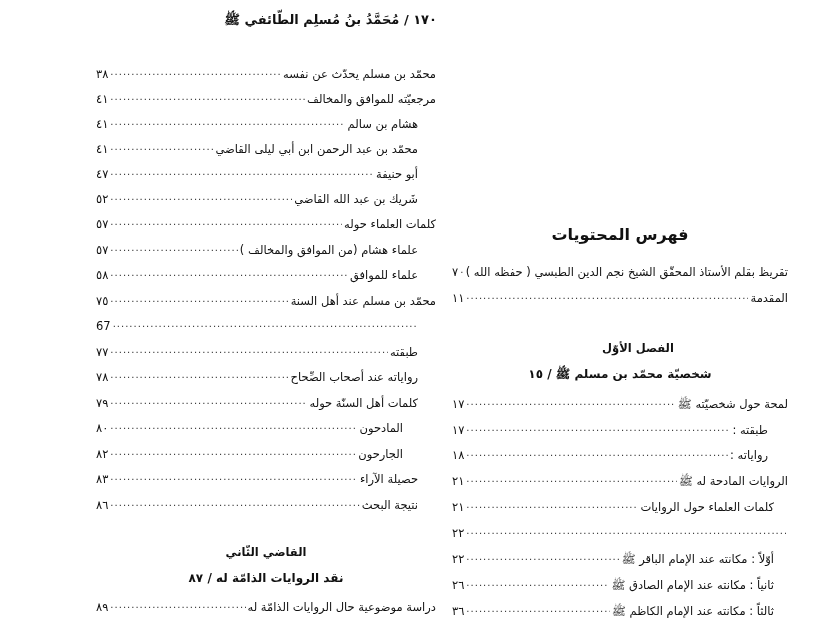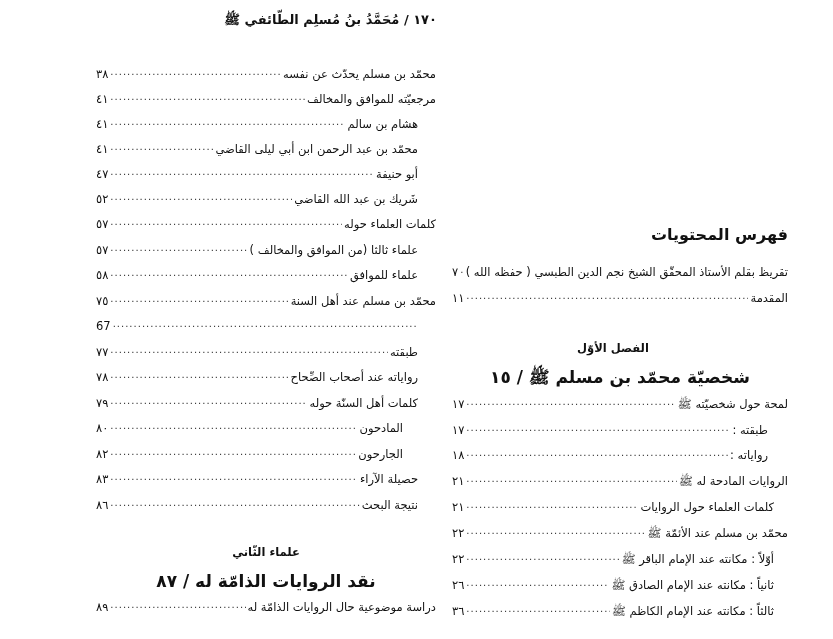--- a/index.html
+++ b/index.html
@@ -20,23 +20,23 @@
   }
   .toc-row .title { white-space:nowrap; flex:0 0 auto; }
   .toc-row .leader {
     flex:1 1 auto; overflow:hidden; white-space:nowrap; direction:ltr;
     color:#333; font-size:10px; letter-spacing:1px; text-align:right; margin:0 2px 2px 2px;
   }
   .toc-row .pg { flex:0 0 auto; white-space:nowrap; font-size:11.5px; }
   .heading {
     position:absolute; direction:rtl; text-align:center; font-weight:bold; white-space:nowrap;
   }
-  .h-title { font-size:16px;text-align:right; }
+  .h-title { font-size:16px; }
   .h-chapter { font-size:11.5px; }
-  .h-sub { font-size:17px; }
+  .h-sub { font-size:12px; }
 </style>
 </head>
 <body>
 
 <div id="left-page" class="page">
   <div class="running-head" style="left:180px; width:205px;">١٧٠ / مُحَمَّدُ بنُ مُسلِم الطّائفي ﷺ</div>
 
   <div class="toc-row" style="top:62px; left:44px; width:340px;">
     <span class="title">محمّد بن مسلم يحدّث عن نفسه</span>
     <span class="leader">................................................................................................................................................</span>
@@ -66,21 +66,21 @@
     <span class="title">شَريك بن عبد الله القاضي</span>
     <span class="leader">................................................................................................................................................</span>
     <span class="pg">٥٢</span>
   </div>
   <div class="toc-row" style="top:212px; left:44px; width:340px;">
     <span class="title">كلمات العلماء حوله</span>
     <span class="leader">................................................................................................................................................</span>
     <span class="pg">٥٧</span>
   </div>
   <div class="toc-row" style="top:238px; left:44px; width:322px;">
-    <span class="title">علماء ثالثا (من الموافق والمخالف )</span>
+    <span class="title">علماء هشام (من الموافق والمخالف )</span>
     <span class="leader">................................................................................................................................................</span>
     <span class="pg">٥٧</span>
   </div>
   <div class="toc-row" style="top:263px; left:44px; width:322px;">
     <span class="title">علماء للموافق</span>
     <span class="leader">................................................................................................................................................</span>
     <span class="pg">٥٨</span>
   </div>
   <div class="toc-row" style="top:289px; left:44px; width:340px;">
     <span class="title">محمّد بن مسلم عند أهل السنة</span>
@@ -120,21 +120,21 @@
     <span class="title">حصيلة الآراء</span>
     <span class="leader">................................................................................................................................................</span>
     <span class="pg">٨٣</span>
   </div>
   <div class="toc-row" style="top:493px; left:44px; width:322px;">
     <span class="title">نتيجة البحث</span>
     <span class="leader">................................................................................................................................................</span>
     <span class="pg">٨٦</span>
   </div>
 
-  <div class="heading h-chapter" style="top:545px; left:44px; width:340px;">علماء الثّاني</div>
+  <div class="heading h-chapter" style="top:545px; left:44px; width:340px;">القاضي الثّاني</div>
   <div class="heading h-sub" style="top:571px; left:44px; width:340px;">نقد الروايات الذامّة له / ٨٧</div>
 
   <div class="toc-row" style="top:595px; left:44px; width:340px;">
     <span class="title">دراسة موضوعية حال الروايات الذامّة له</span>
     <span class="leader">................................................................................................................................................</span>
     <span class="pg">٨٩</span>
   </div>
 </div>
 
 <div id="right-page" class="page">
@@ -144,21 +144,21 @@
     <span class="title">تقريظ بقلم الأستاذ المحقّق الشيخ نجم الدين الطبسي ( حفظه الله )</span>
     <span class="leader">................................................................................................................................................</span>
     <span class="pg">٧</span>
   </div>
   <div class="toc-row" style="top:286px; left:36px; width:336px;">
     <span class="title">المقدمة</span>
     <span class="leader">................................................................................................................................................</span>
     <span class="pg">١١</span>
   </div>
 
-  <div class="heading h-chapter" style="top:341px; left:29px; width:336px;">الفصل الأوّل</div>
+  <div class="heading h-chapter" style="top:341px; left:54px; width:336px;">الفصل الأوّل</div>
   <div class="heading h-sub" style="top:367px; left:36px; width:336px;">شخصيّة محمّد بن مسلم ﷺ / ١٥</div>
 
   <div class="toc-row" style="top:392px; left:36px; width:336px;">
     <span class="title">لمحة حول شخصيّته ﷺ</span>
     <span class="leader">................................................................................................................................................</span>
     <span class="pg">١٧</span>
   </div>
   <div class="toc-row" style="top:418px; left:36px; width:316px;">
     <span class="title">طبقته :</span>
     <span class="leader">................................................................................................................................................</span>
@@ -173,21 +173,20 @@
     <span class="title">الروايات المادحة له ﷺ</span>
     <span class="leader">................................................................................................................................................</span>
     <span class="pg">٢١</span>
   </div>
   <div class="toc-row" style="top:495px; left:36px; width:322px;">
     <span class="title">كلمات العلماء حول الروايات</span>
     <span class="leader">................................................................................................................................................</span>
     <span class="pg">٢١</span>
   </div>
   <div class="toc-row" style="top:521px; left:36px; width:336px;">
-    <span class="title">محمّد بن مسلم عند الأئمّة ﷺ</span>
     <span class="leader">................................................................................................................................................</span>
     <span class="pg">٢٢</span>
   </div>
   <div class="toc-row" style="top:547px; left:36px; width:322px;">
     <span class="title">أوّلاً : مكانته عند الإمام الباقر ﷺ</span>
     <span class="leader">................................................................................................................................................</span>
     <span class="pg">٢٢</span>
   </div>
   <div class="toc-row" style="top:573px; left:36px; width:322px;">
     <span class="title">ثانياً : مكانته عند الإمام الصادق ﷺ</span>

